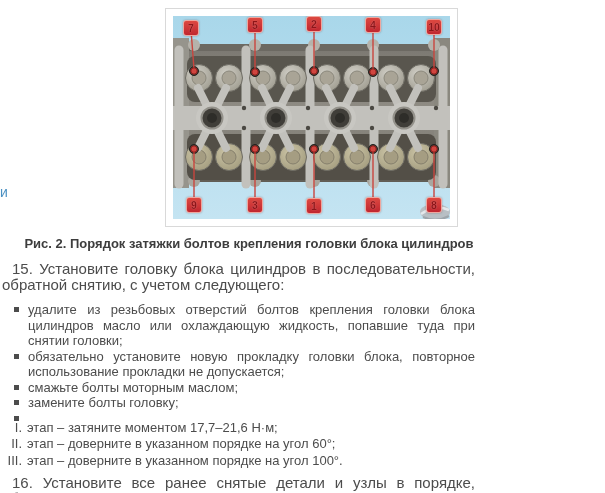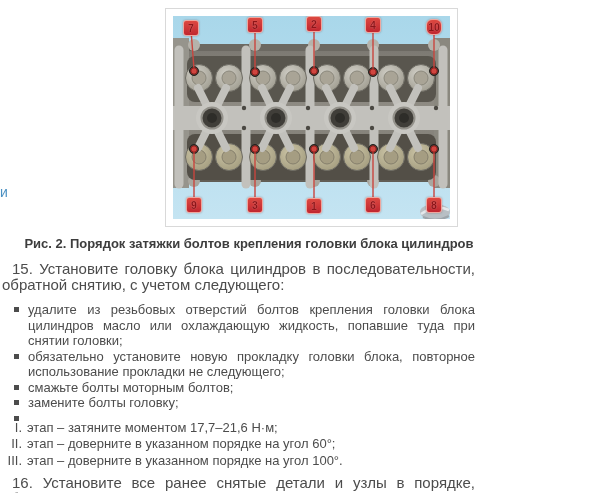--- a/index.html
+++ b/index.html
@@ -38,21 +38,21 @@
     font-size: 10.5px; font-weight: bold;
     line-height: 14px; text-align: center;
     text-shadow: 0 0 1px rgba(255,255,255,.45);
     box-shadow: 0 0 2px rgba(60,0,0,.35);
     z-index: 3;
   }
   .pos-t0 { left: 10px;  top: 4px; }
   .pos-t1 { left: 74px;  top: 1px; }
   .pos-t2 { left: 133px; top: 0px; }
   .pos-t3 { left: 192px; top: 1px; }
-  .pos-t4 { left: 253px; top: 3px; border-radius: 6px; }
+  .pos-t4 { left: 253px; top: 3px; }
   .pos-b0 { left: 13px;  top: 181px; }
   .pos-b1 { left: 74px;  top: 181px; }
   .pos-b2 { left: 133px; top: 182px; }
   .pos-b3 { left: 192px; top: 181px; }
   .pos-b4 { left: 253px; top: 181px; }
 
   
   .side-link {
     position: absolute; left: 0px; top: 184px;
     color: #4a90c2; font-size: 14px;
@@ -323,25 +323,25 @@
 
   <p class="para para-15">15. Установите головку блока цилиндров в последовательности, обратной снятию, с учетом следующего:</p>
 
   <ul class="instruction-list">
     <li>
       <span class="bullet-marker"></span>
       <span>удалите из резьбовых отверстий болтов крепления головки блока цилиндров масло или охлаждающую жидкость, попавшие туда при снятии головки;</span>
     </li>
     <li>
       <span class="bullet-marker"></span>
-      <span>обязательно установите новую прокладку головки блока, повторное использование прокладки не следующего;</span>
-    </li>
-    <li>
-      <span class="bullet-marker"></span>
-      <span>смажьте болты моторным болтов;</span>
+      <span>обязательно установите новую прокладку головки блока, повторное использование прокладки не допускается;</span>
+    </li>
+    <li>
+      <span class="bullet-marker"></span>
+      <span>смажьте болты моторным маслом;</span>
     </li>
     <li>
       <span class="bullet-marker"></span>
       <span>замените болты головку;</span>
     </li>
     <li>
       <span class="bullet-marker"></span>
     </li>
   </ul>
 

